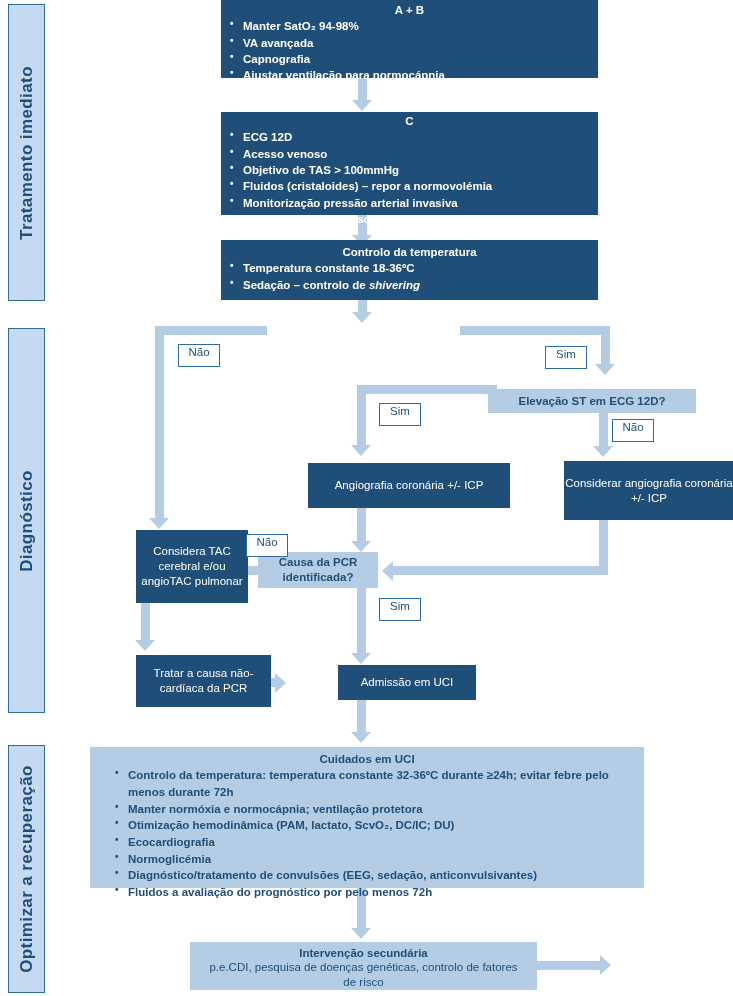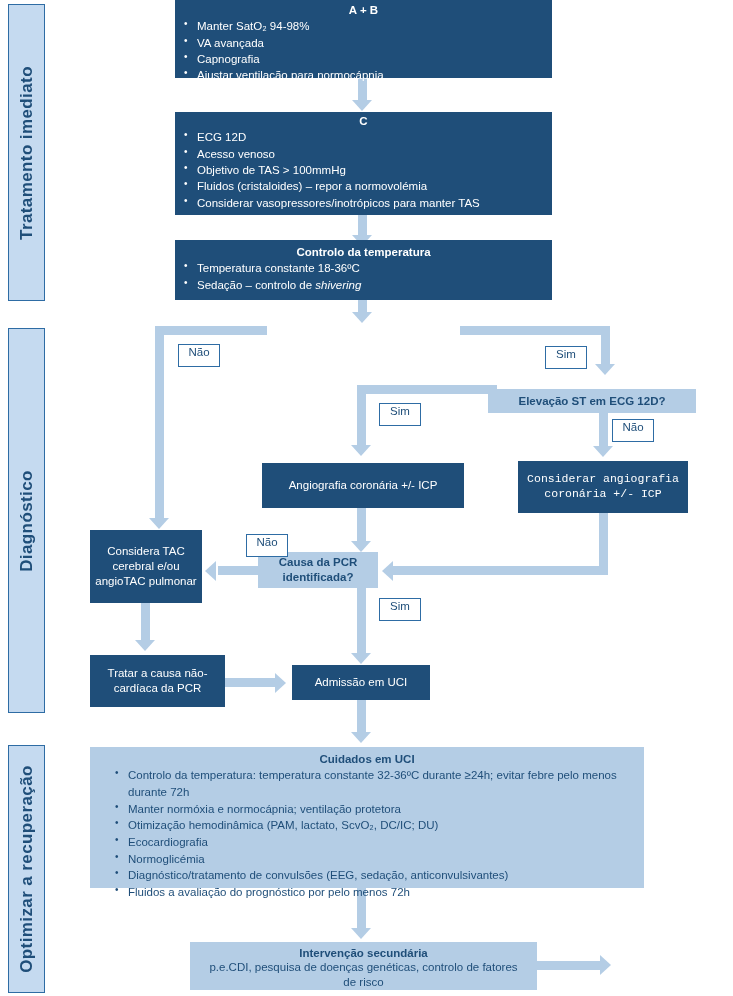--- a/index.html
+++ b/index.html
@@ -22,36 +22,36 @@
     transform:translate(-50%,-50%) rotate(-90deg);
     white-space:nowrap;
     font-weight:bold;
     font-size:17px;
     letter-spacing:.4px;
     color:#1F4E79;
   }
 
   
   .box{position:absolute;box-sizing:border-box;}
-  .dark{background:#1F4E79;color:#ffffff;}
+  .dark{background:#1F4E79;color:#ffffff;margin-left:46px;}
   .light{background:#B4CDE5;color:#1F4E79;}
 
   .btitle{
     font-weight:bold;text-align:center;
     font-size:11.5px;line-height:1.25;
   }
   .bcenter{
     display:flex;align-items:center;justify-content:center;
     text-align:center;height:100%;font-size:11.5px;line-height:1.3;
   }
   .bcenter.bold{font-weight:bold;}
 
   ul.bl{margin:1px 0 0 0;padding:0 4px 0 22px;list-style:none;}
   ul.bl li{
-    font-size:11.5px;line-height:1.42;position:relative;padding-left:0;
+    font-size:11.5px;line-height:1.42;position:relative;padding-left:0;font-weight:bold;
   }
   ul.bl li:before{
     content:"\2022";position:absolute;left:-13px;top:-1px;font-size:10px;
   }
   ul.bl.wide li{line-height:1.45;}
   i{font-style:italic;}
 
   
   .tag{
     position:absolute;background:#ffffff;border:1px solid #2E6CA4;
@@ -151,20 +151,21 @@
     </ul>
   </div>
 
   <div class="box dark" style="left:175px;top:112px;width:377px;height:103px;padding:2px 0 0 0;">
     <div class="btitle">C</div>
     <ul class="bl">
       <li>ECG 12D</li>
       <li>Acesso venoso</li>
       <li>Objetivo de TAS &gt; 100mmHg</li>
       <li>Fluidos (cristaloides) – repor a normovolémia</li>
+      <li>Monitorização pressão arterial invasiva</li>
       <li>Considerar vasopressores/inotrópicos para manter TAS</li>
     </ul>
   </div>
 
   <div class="box dark" style="left:175px;top:240px;width:377px;height:60px;padding:5px 0 0 0;">
     <div class="btitle">Controlo da temperatura</div>
     <ul class="bl">
       <li>Temperatura constante 18-36ºC</li>
       <li>Sedação – controlo de <i>shivering</i></li>
     </ul>
@@ -172,21 +173,21 @@
 
 
   <div class="box light" style="left:488px;top:389px;width:208px;height:24px;">
     <div class="bcenter bold">Elevação ST em ECG 12D?</div>
   </div>
 
   <div class="box dark" style="left:262px;top:463px;width:202px;height:45px;">
     <div class="bcenter">Angiografia coronária +/- ICP</div>
   </div>
 
-  <div class="box dark" style="left:518px;top:461px;width:170px;height:52px;font-family:Liberation Mono, monospace;">
+  <div class="box dark" style="left:518px;top:461px;width:170px;height:59px;">
     <div class="bcenter">Considerar angiografia coronária +/- ICP</div>
   </div>
 
   <div class="box dark" style="left:90px;top:530px;width:112px;height:73px;">
     <div class="bcenter">Considera TAC cerebral e/ou angioTAC pulmonar</div>
   </div>
 
   <div class="box light" style="left:258px;top:552px;width:120px;height:36px;">
     <div class="bcenter bold">Causa da PCR identificada?</div>
   </div>

